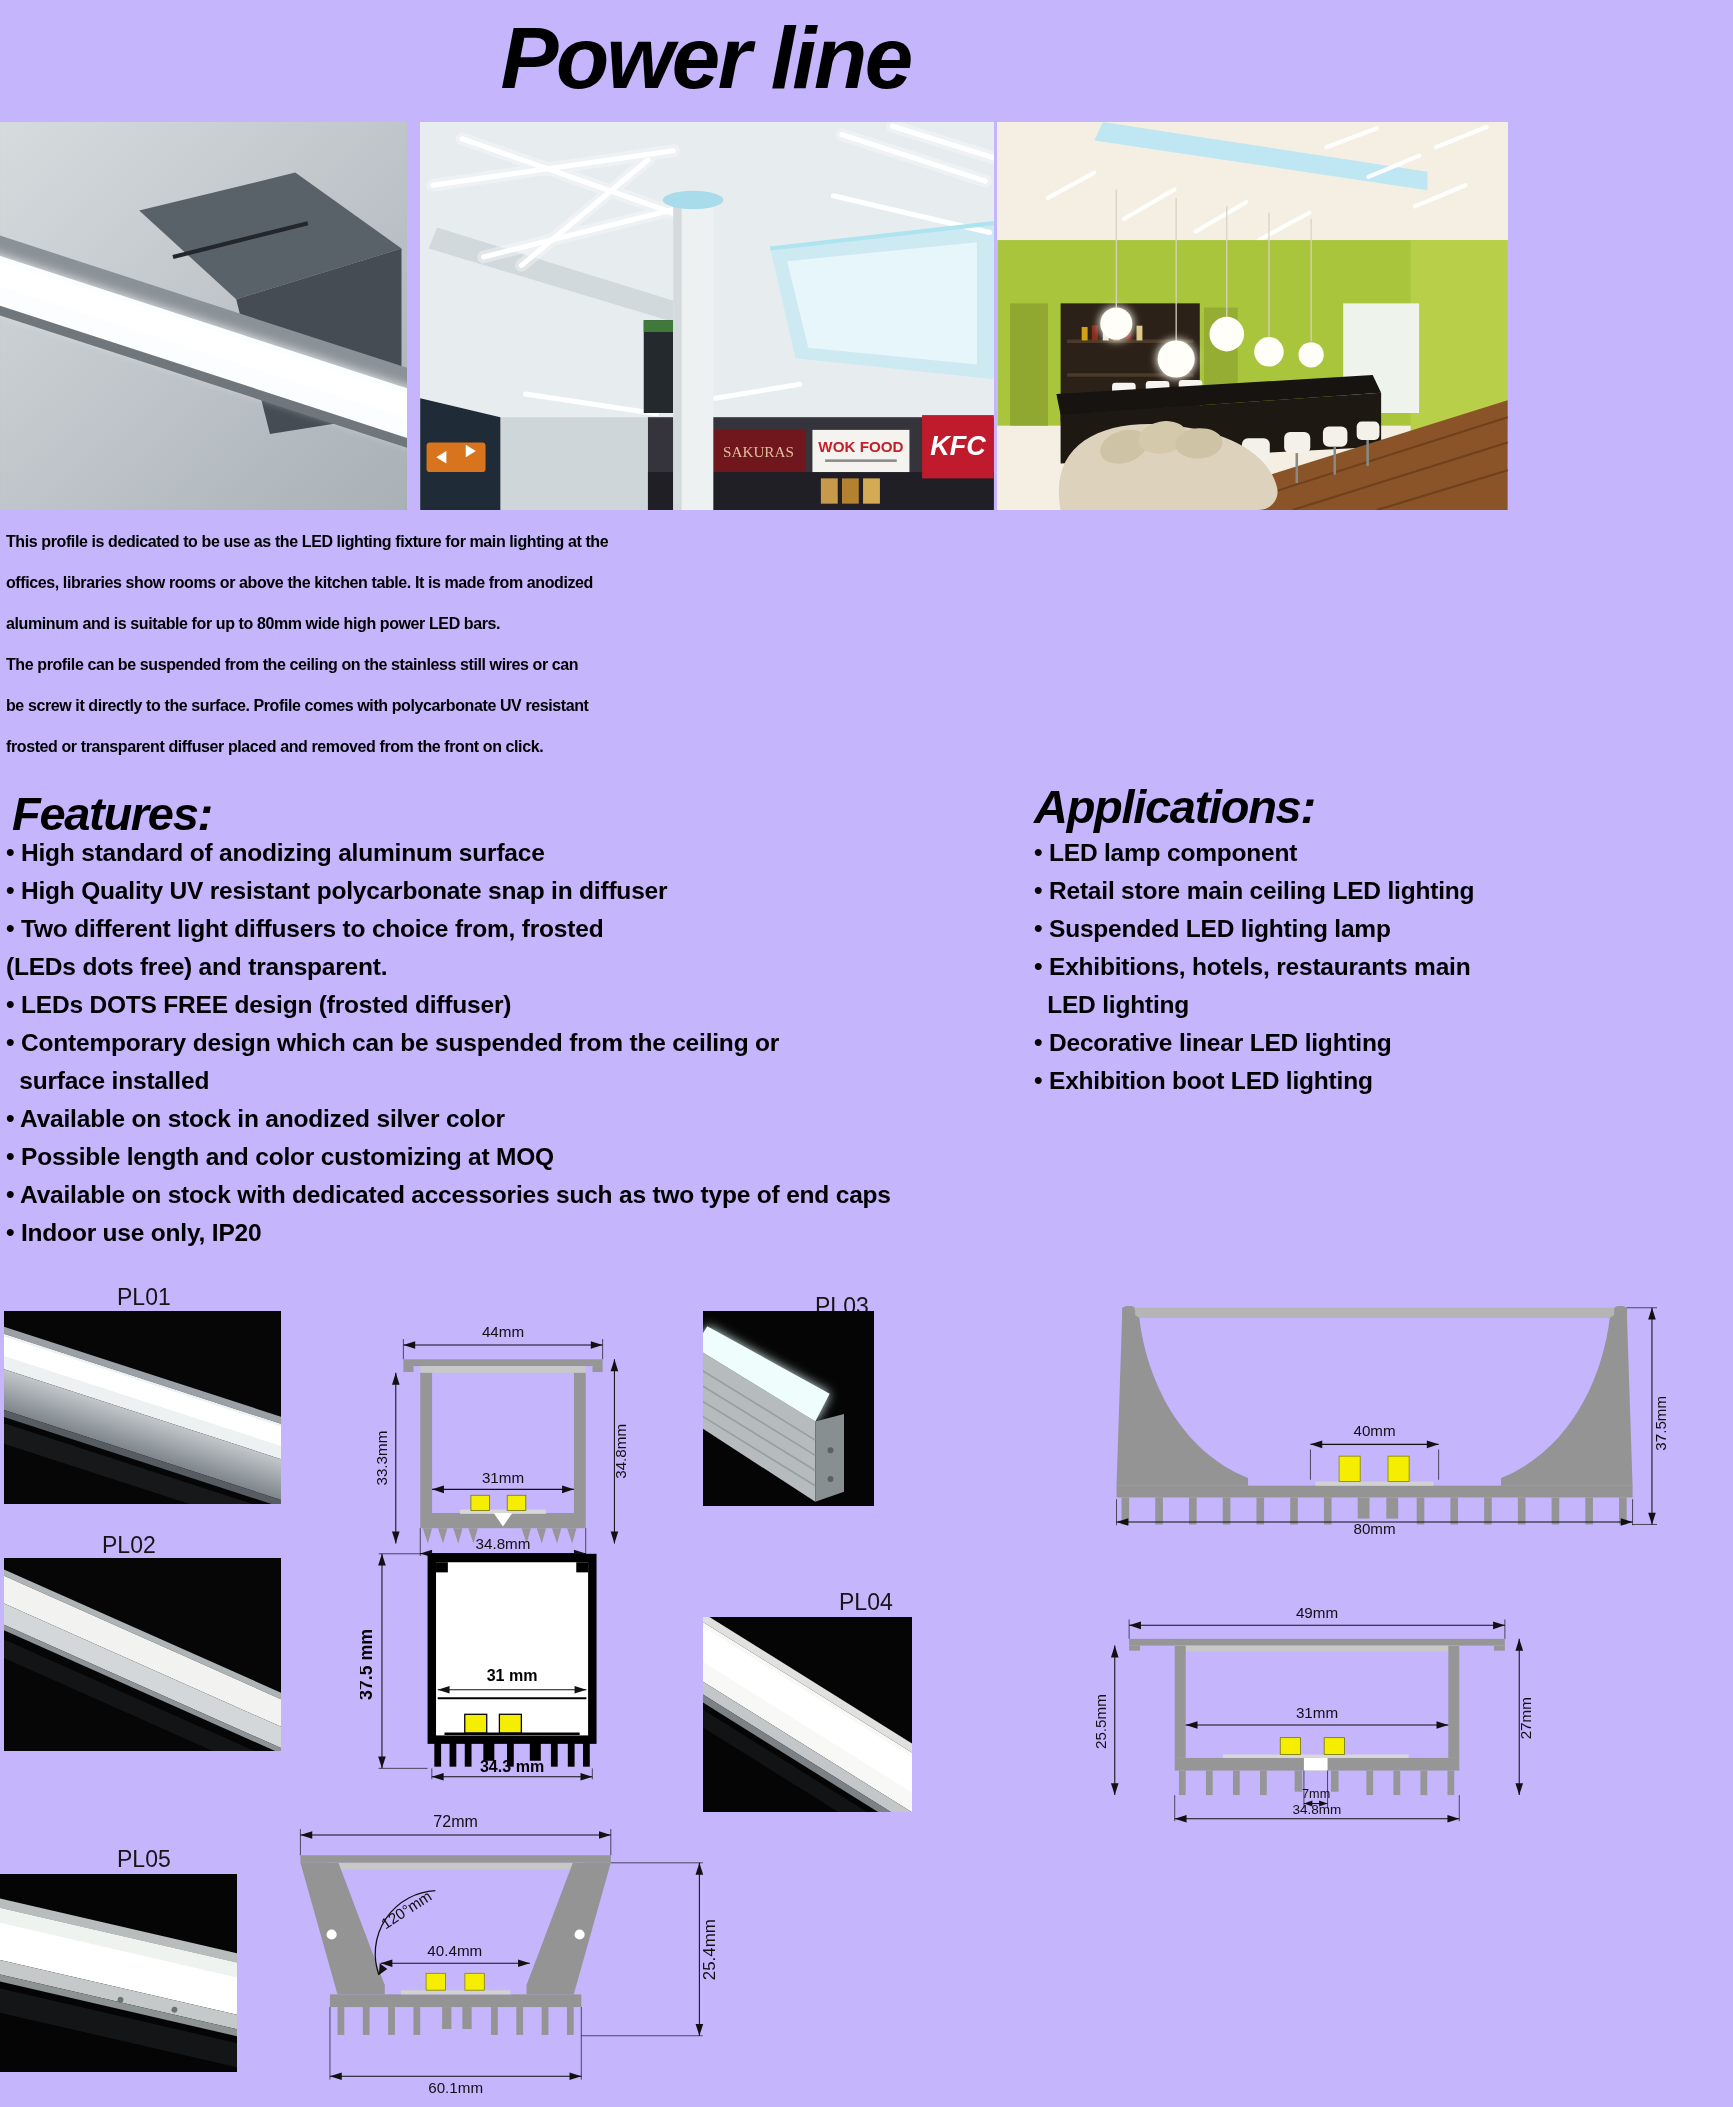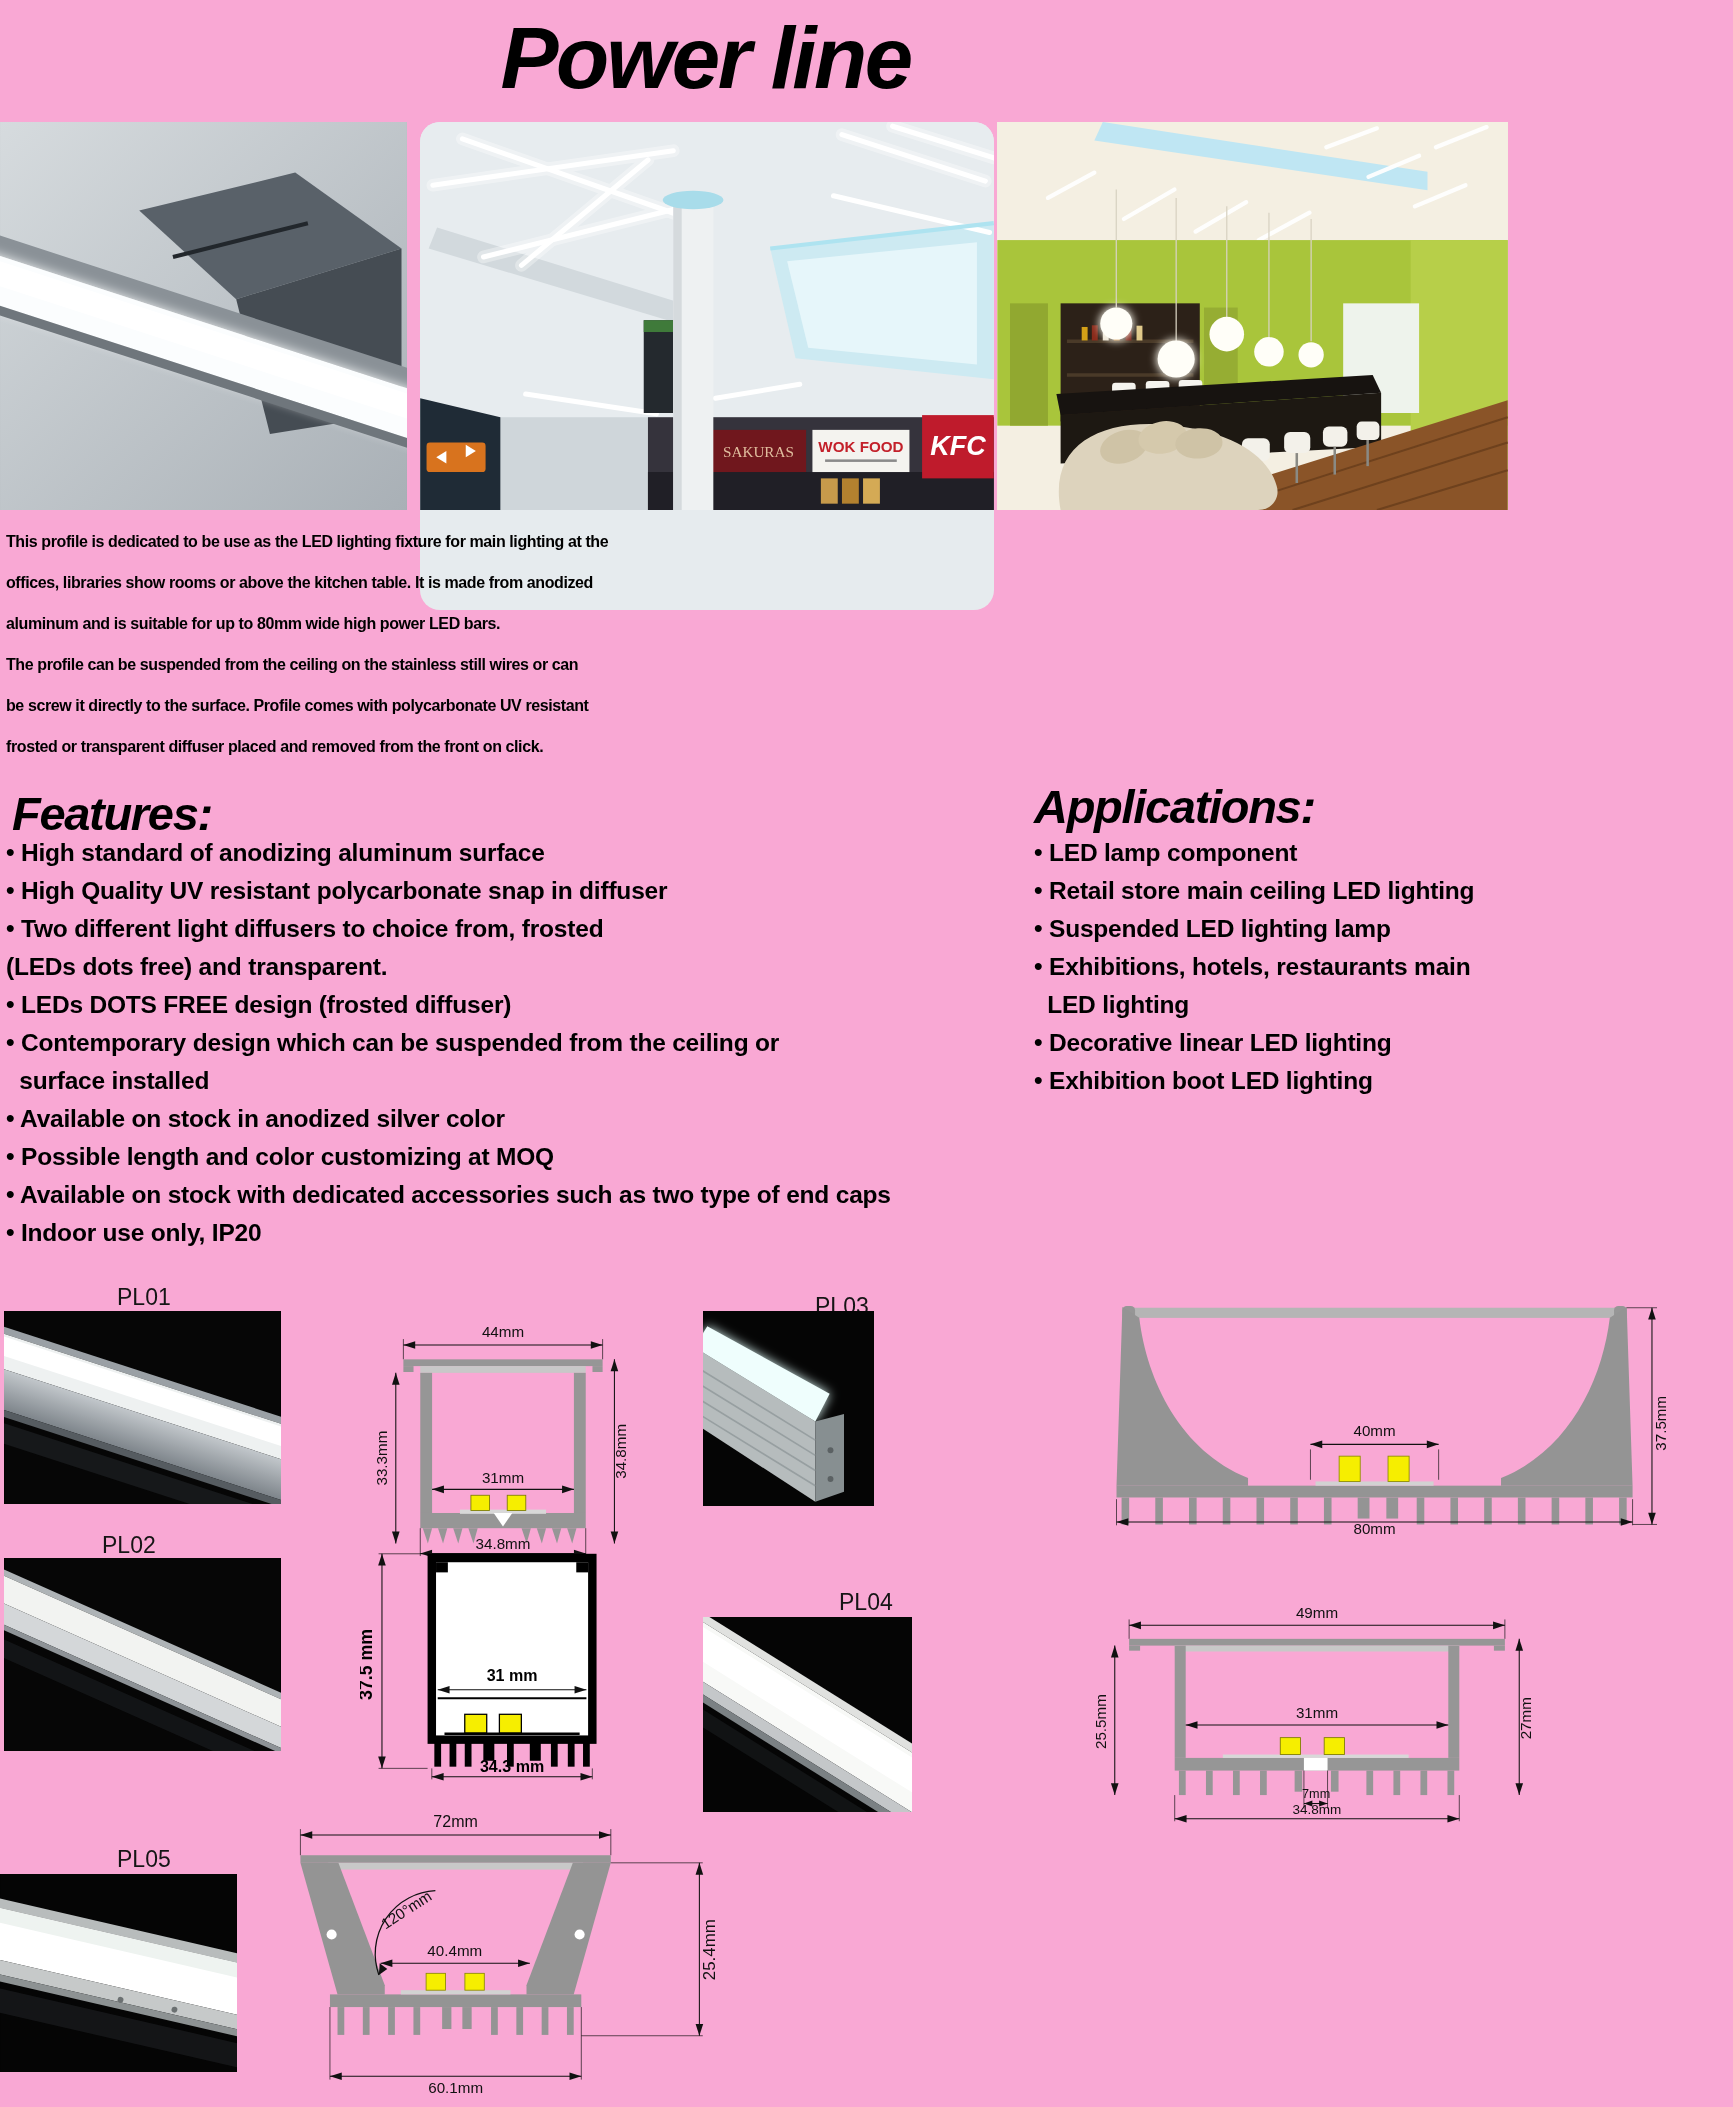--- a/index.html
+++ b/index.html
@@ -1,16 +1,16 @@
 <!DOCTYPE html>
 <html style="font-size:6.8px"><head>
 <meta charset="utf-8">
 <style>
   html,body{margin:0;padding:0;background:#fff;}
-  .page{position:relative;width:1733px;height:2108px;background:#f9a8d4;overflow:hidden;
+  .page{position:relative;width:1733px;height:2108px;background:#c4b5fd;overflow:hidden;
         font-family:"Liberation Sans",sans-serif;color:#000;}
   .abs{position:absolute;}
   .title{position:absolute;left:465px;top:7.6px;width:481px;text-align:center;
          font-size:87px;font-weight:bold;font-style:italic;letter-spacing:-2.5px;white-space:nowrap;}
   .photo{position:absolute;overflow:hidden;background:#000;}
   .para{position:absolute;left:6px;top:533px;font-weight:bold;font-size:16px;letter-spacing:-0.4px;}
   .para .line{height:41px;white-space:pre;}
   .h-script{position:absolute;font-style:italic;font-weight:bold;font-size:47px;letter-spacing:-1.3px;white-space:nowrap;}
   .list{position:absolute;font-weight:bold;font-size:24.5px;letter-spacing:-0.2px;}
   .list .line{height:38px;white-space:pre;}
@@ -53,21 +53,21 @@
       <g transform="rotate(18 480 520)">
         <rect x="-150" y="430" width="1280" height="46" fill="#8a9197"></rect>
         <rect x="-150" y="476" width="1280" height="120" fill="#f6f8f8" filter="url(#p1glow)"></rect>
         <rect x="-150" y="476" width="1280" height="112" fill="#fbfdfe"></rect>
         <rect x="-150" y="488" width="1280" height="56" fill="#ffffff"></rect>
         <rect x="-150" y="588" width="1280" height="22" fill="#6f767c"></rect>
       </g>
     </svg>
   </div>
 
-  <div class="photo" style="left:420px;top:122px;width:574px;height:488px;background:#e6ebee;border-radius:20px;">
+  <div class="photo" style="left:420px;top:122px;width:574px;height:388px;background:#e6ebee;">
     <svg width="574" height="388" viewBox="0 0 1360 920">
       <rect x="0" y="0" width="1360" height="920" fill="#e7ecef"></rect>
       <polygon points="40,250 620,430 620,480 20,300" fill="#d2d9dd"></polygon>
       <polygon points="830,300 1360,240 1360,610 890,560" fill="#cdeaf2"></polygon>
       <polygon points="870,330 1320,285 1320,575 920,535" fill="#e6f6fa"></polygon>
       <g stroke="#ffffff" stroke-width="30" opacity="0.35" stroke-linecap="round">
         <line x1="30" y1="150" x2="600" y2="68"></line>
           <line x1="100" y1="40" x2="640" y2="230"></line>
         <line x1="150" y1="320" x2="650" y2="195"></line>
           <line x1="540" y1="90" x2="240" y2="340"></line>

